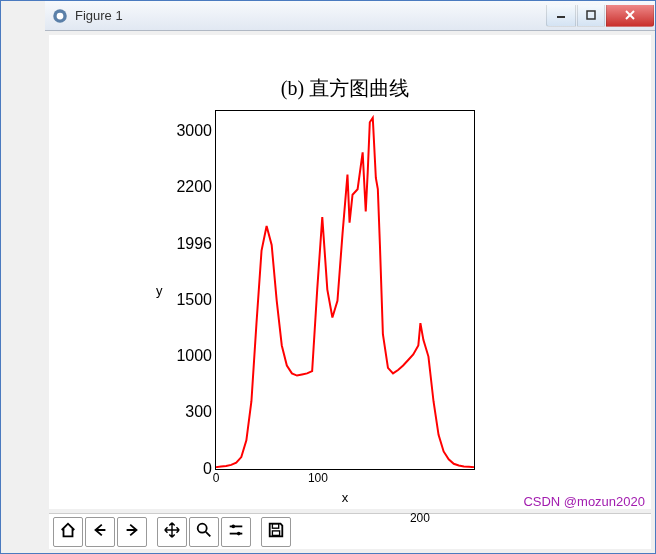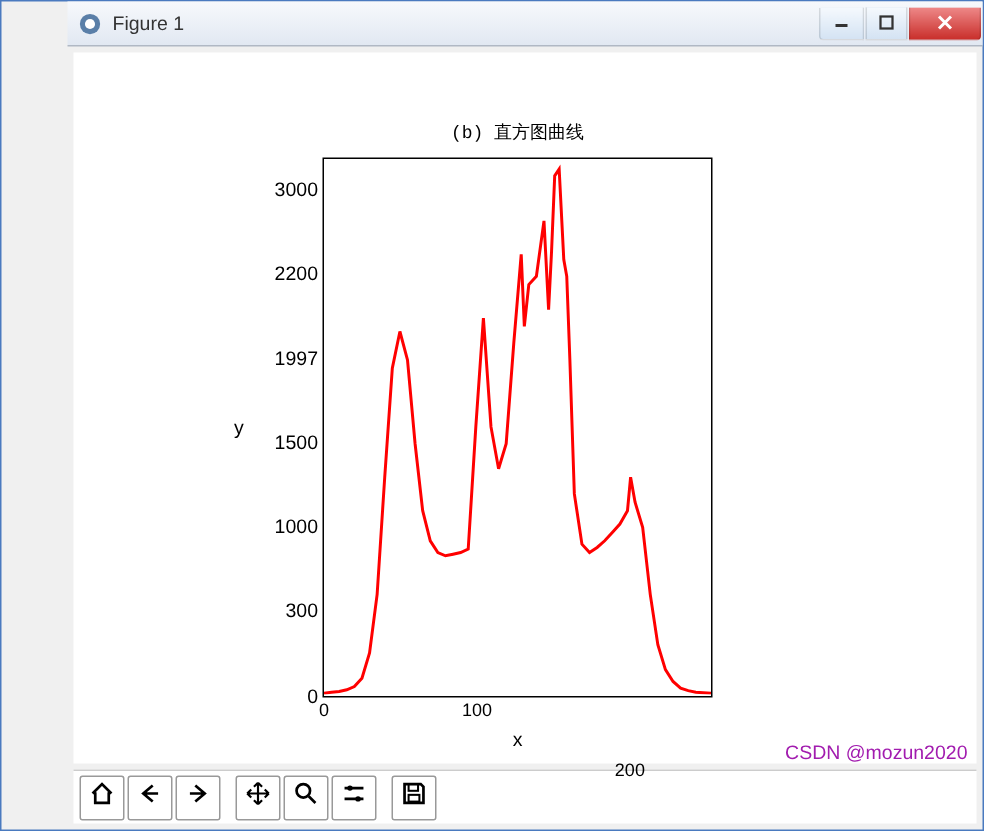--- a/index.html
+++ b/index.html
@@ -19,26 +19,26 @@
   .title-spacer { flex: 1; }
   .winbtn { height: 22px; display: flex; align-items: center; justify-content: center;
     border: 1px solid rgba(0,0,0,0.12); border-top: none; margin-right: 1px; }
   .winbtn.min { width: 30px; background: linear-gradient(#f5f9fd,#d4e3f3); border-radius: 0 0 0 3px; }
   .winbtn.max { width: 28px; background: linear-gradient(#f5f9fd,#d4e3f3); }
   .winbtn.close { width: 48px; background: linear-gradient(#e88, #c9302c); border-radius: 0 0 3px 0; color:#fff; }
   .winbtn svg { display:block; }
   .canvas-area { flex: 1; background: #fff; margin: 4px; display: flex; align-items: center; justify-content: center; }
   .figure { width: 100%; height: 100%; display: flex; align-items: center; justify-content: space-around; padding: 10px 20px 10px 10px; }
   .panel { display:flex; flex-direction:column; align-items:center; }
-  .panel-title { font-size: 12px; font-family: Liberation Mono, monospace; margin-bottom: 8px; }
+  .panel-title { font-size: 20px; font-family: Liberation Serif, serif; margin-bottom: 8px; }
   .img-box { width: 200px; height: 200px; background: #ccc; }
   .axes-wrap { position: relative; }
   .axes { position: relative; width: 260px; height: 360px; border: 1.5px solid #000; background:#fff; }
   .yticks { position:absolute; left:-46px; top:0; height:100%; width:42px; }
-  .ytick { position:absolute; right:0; transform: translateY(50%); font-size:13px; text-align:right; width:42px; }
+  .ytick { position:absolute; right:0; transform: translateY(50%); font-size:16px; text-align:right; width:42px; }
   .xticks { position:absolute; bottom:-18px; left:0; width:100%; height:16px; }
   .xtick { position:absolute; transform: translateX(-50%); font-size:12px; text-align:center; }
   .xlabel { position:absolute; bottom:-36px; left:50%; transform:translateX(-50%); font-size:13px; }
   .ylabel { position:absolute; left:-60px; top:50%; transform:translateY(-50%); font-size:13px; }
   svg.line { position:absolute; inset:0; }
   .toolbar { height: 36px; background:#fff; border-top:1px solid #ccc; margin: 0 4px 4px 4px;
     display:flex; align-items:center; padding: 0 4px; gap:0; }
   .tbtn { width:30px; height:30px; border:1px solid #999; background:#fff; display:flex;
     align-items:center; justify-content:center; border-radius:2px; margin-right:2px; }
   .tsep { width:8px; }
@@ -85,21 +85,21 @@
         <div class="axes-wrap">
           <div class="axes">
             <svg class="line" id="plotsvg" viewBox="0 0 260 360" preserveAspectRatio="none">
                 <path d="M0.0 358.9 L5.1 358.3 L10.2 357.8 L15.3 356.6 L20.4 354.4 L25.5 348.8 L30.6 331.9 L35.7 292.5 L40.8 213.8 L45.9 140.6 L51.0 115.9 L56.1 135.0 L61.2 191.3 L66.3 236.3 L71.4 256.5 L76.5 264.4 L81.6 266.6 L86.7 265.5 L91.8 264.4 L96.9 262.1 L102.0 180.0 L107.1 106.9 L112.2 180.0 L117.3 208.1 L122.4 191.3 L127.5 123.8 L132.5 64.1 L134.6 112.5 L137.6 84.4 L142.7 78.8 L147.8 41.6 L150.9 101.3 L152.9 61.9 L155.0 11.3 L158.0 6.8 L161.1 67.5 L163.1 78.8 L165.2 135.0 L168.2 225.0 L173.3 258.8 L178.4 264.4 L183.5 261.0 L188.6 256.5 L193.7 250.9 L198.8 245.3 L203.9 236.3 L206.0 213.8 L209.0 230.6 L214.1 247.5 L219.2 292.5 L224.3 326.3 L229.4 343.1 L234.5 351.0 L239.6 355.5 L244.7 357.2 L249.8 358.3 L254.9 358.6 L260.0 358.9 " fill="none" stroke="#ff0000" stroke-width="2"></path>
               </svg>
             <div class="yticks" id="yticks">
                 <div class="ytick" style="bottom: 0px;">0</div>
                 <div class="ytick" style="bottom: 56.25px;">300</div>
                 <div class="ytick" style="bottom: 112.5px;">1000</div>
                 <div class="ytick" style="bottom: 168.75px;">1500</div>
-                <div class="ytick" style="bottom: 225px;">1997</div>
+                <div class="ytick" style="bottom: 225px;">1996</div>
                 <div class="ytick" style="bottom: 281.25px;">2200</div>
                 <div class="ytick" style="bottom: 337.5px;">3000</div>
               </div>
             <div class="xticks" id="xticks">
                 <div class="xtick" style="left: 0px;">0</div>
                 <div class="xtick" style="left: 101.961px;">100</div>
                 <div class="xtick" style="left: 203.922px; margin-top: 40px;">200</div>
               </div>
             <div class="xlabel">x</div>
             <div class="ylabel">y</div>

